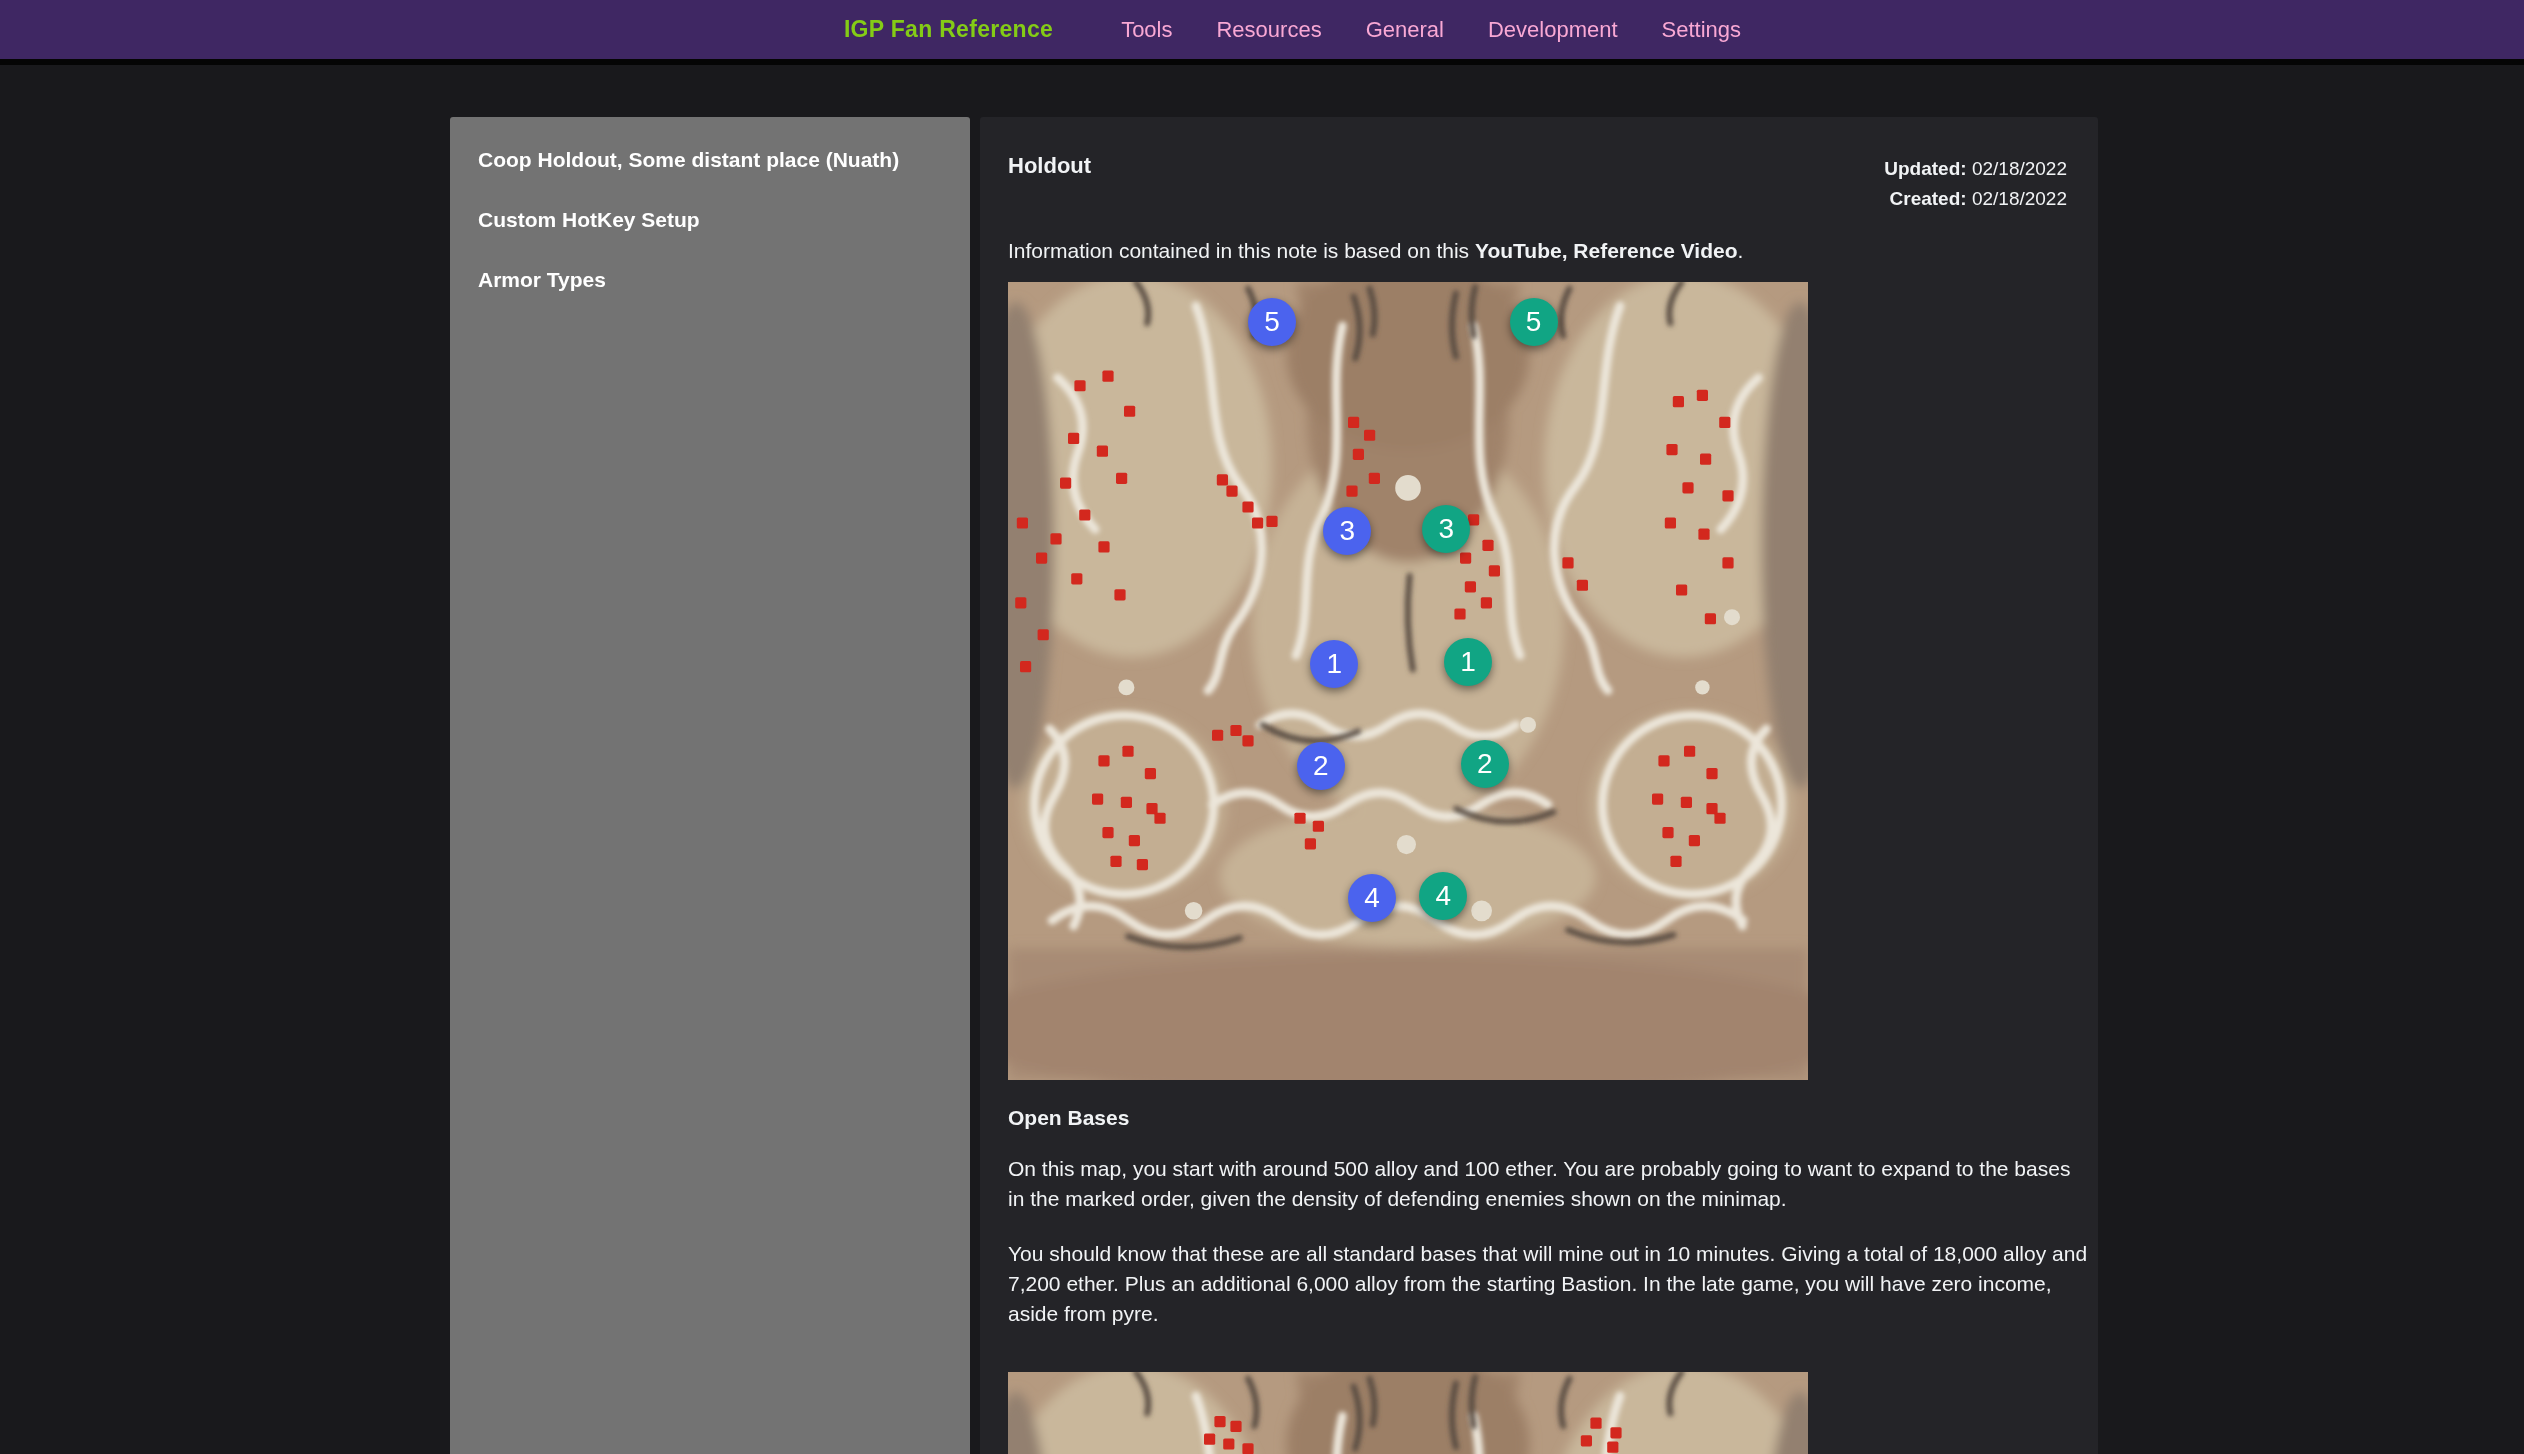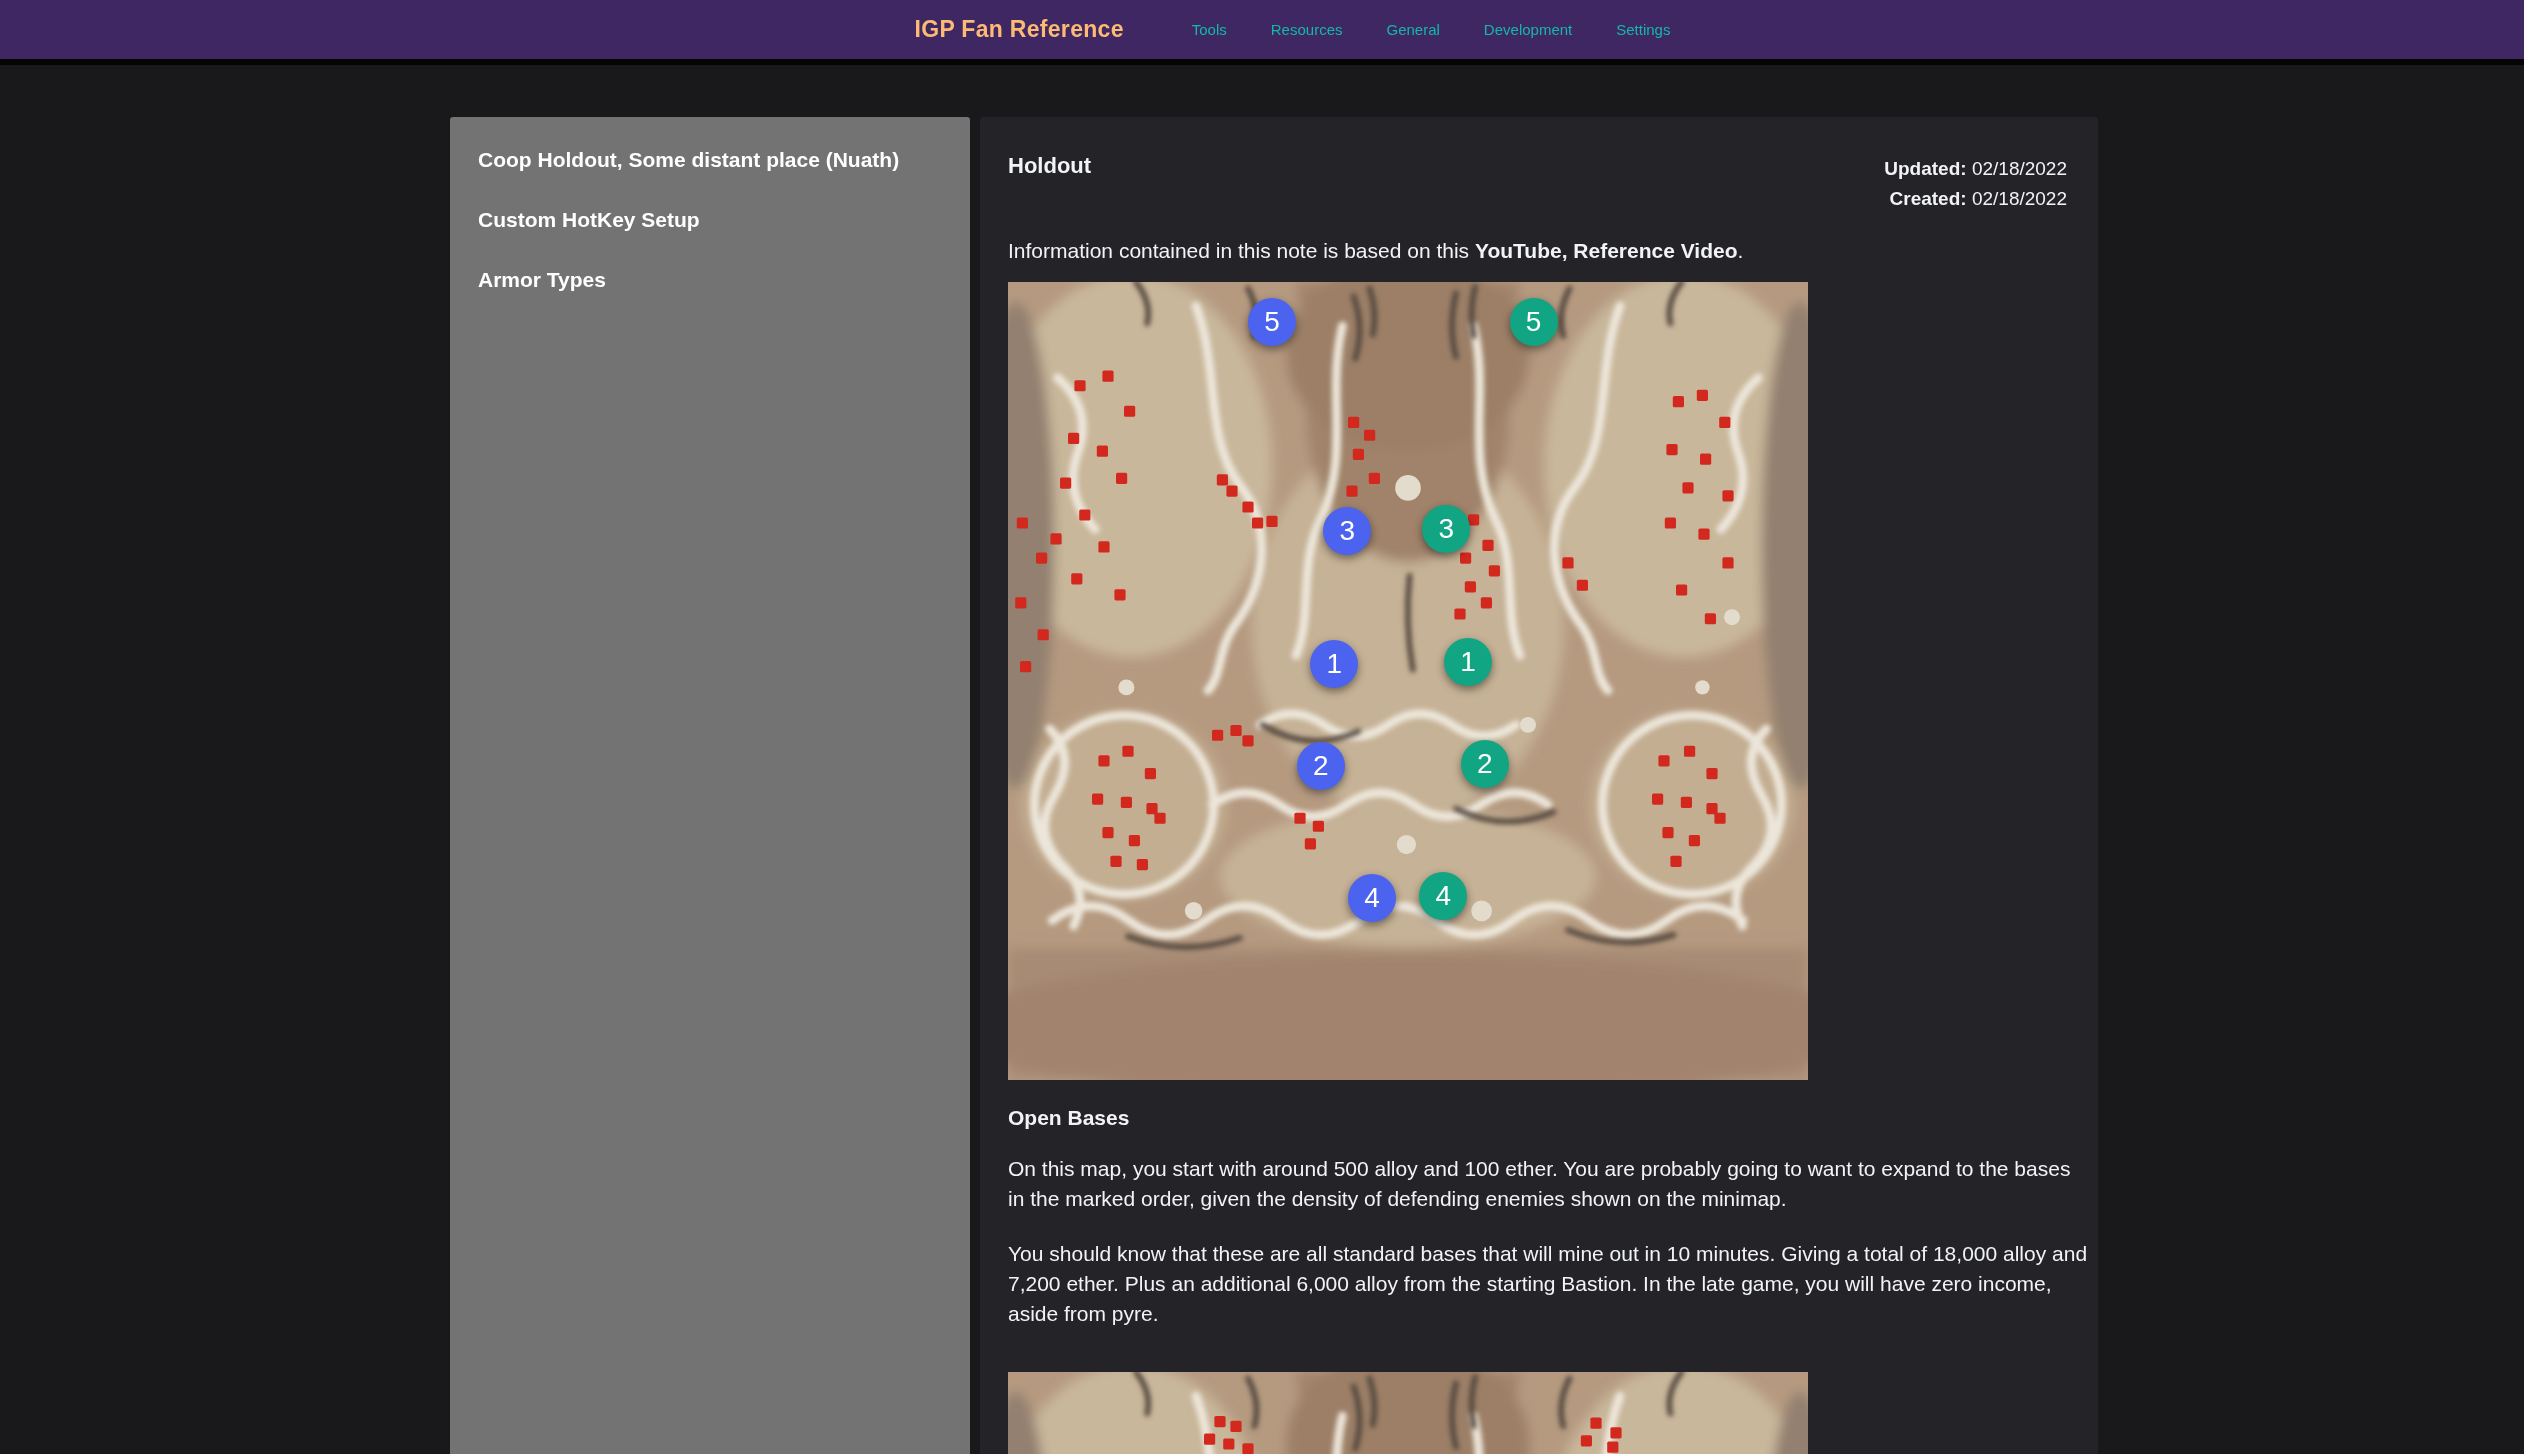--- a/index.html
+++ b/index.html
@@ -9,23 +9,23 @@
     color:#f1f3f5;font-size:21px;
   }
   
   .navbar{
     position:absolute;left:0;top:0;width:2585px;height:59px;
     border-bottom:6.6px solid #050505;box-sizing:content-box;z-index:5;
   }
   .nav-inner{
     height:100%;display:flex;align-items:center;justify-content:center;gap:0;
   }
-  .nav-title{font-size:23px;font-weight:700;color:#fdba74;margin-right:68px;letter-spacing:0.3px;}
+  .nav-title{font-size:23px;font-weight:700;color:#84cc16;margin-right:68px;letter-spacing:0.3px;}
   .nav-links{display:flex;align-items:center;gap:44px;}
-  .nav-link{font-size:15px;color:#14b8a6;cursor:pointer;text-decoration:none;font-weight:500;}
+  .nav-link{font-size:22px;color:#f9a8d4;cursor:pointer;text-decoration:none;font-weight:500;}
   
   .sidebar{
     position:absolute;left:450px;top:117px;width:520px;height:1337px;
     background:#737373;border-radius:3px 3px 0 0;box-sizing:border-box;
     padding:32px 25px 0 28px;overflow:hidden;
   }
   .side-item{
     font-weight:700;font-size:21px;line-height:21px;color:#fff;
     margin-bottom:39px;cursor:pointer;white-space:nowrap;
   }

